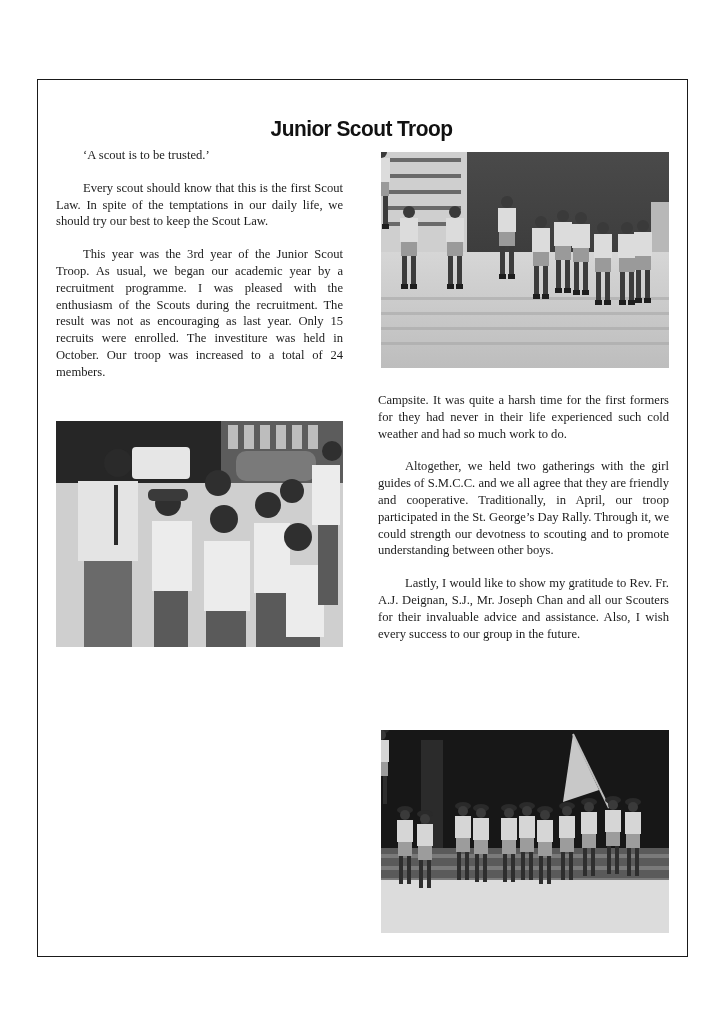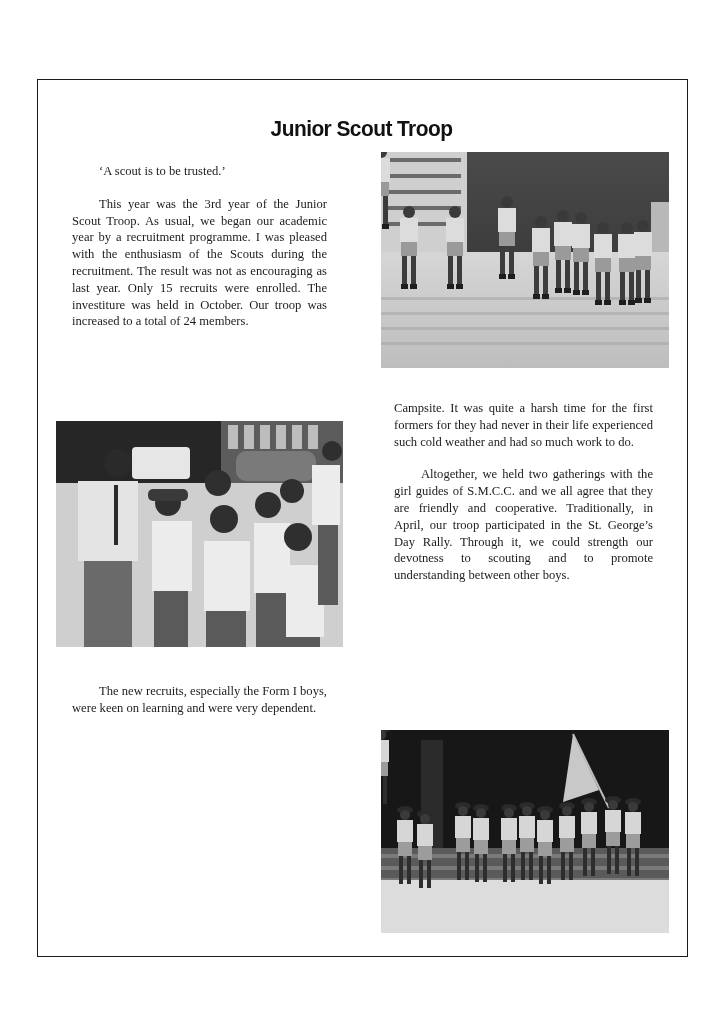--- a/index.html
+++ b/index.html
@@ -10,51 +10,52 @@
     .frame {
       position: absolute; left: 37px; top: 79px; width: 651px; height: 878px;
       border: 1.5px solid #1a1a1a; box-sizing: border-box;
     }
     .title {
       position: absolute; left: 0; width: 723px; top: 101px; text-align: center;
       font-family: "Liberation Sans", "DejaVu Sans", sans-serif; font-weight: bold;
       font-size: 22.5px; letter-spacing: -0.6px; transform: scaleX(0.93); color: #111;
     }
     .col { position: absolute; font-size: 12.6px; line-height: 16.8px; text-align: justify; }
-    .col p { margin: 16px; text-indent: 27px; }
+    .col p { margin: 0; text-indent: 27px; }
     .col p.gap { margin-top: 16px; }
     .left-col-a { left: 56px; top: 147px; width: 287px; }
     .left-col-b { left: 56px; top: 667px; width: 287px; }
-    .right-col-a { left: 378px; top: 384px; width: 291px; font-family: Liberation Serif, serif; }
+    .right-col-a { left: 378px; top: 392px; width: 291px; font-family: Liberation Serif, serif; }
     .col p.noindent { text-indent: 0; }
     .photo { position: absolute; overflow: hidden; }
     .photo svg { display: block; width: 100%; height: 100%; }
     .photo-1 { left: 381px; top: 152px; width: 288px; height: 216px; }
     .photo-2 { left: 56px; top: 421px; width: 287px; height: 226px; }
     .photo-3 { left: 381px; top: 730px; width: 288px; height: 203px; }
   </style>
 </head>
 <body>
 
 <div class="frame"></div>
 
 <h1 class="title">Junior Scout Troop</h1>
 
 <div class="col left-col-a">
   <p>‘A scout is to be trusted.’</p>
+  <p class="gap">Every scout should know that this is the first Scout Law. In spite of the temptations in our daily life, we should try our best to keep the Scout Law.</p>
   <p class="gap">This year was the 3rd year of the Junior Scout Troop. As usual, we began our academic year by a recruitment programme. I was pleased with the enthusiasm of the Scouts during the recruitment. The result was not as encouraging as last year. Only 15 recruits were enrolled. The investiture was held in October. Our troop was increased to a total of 24 members.</p>
 </div>
 
 <div class="col left-col-b">
-  <p>The new recruits, especially the Form I boys, were keen on learning and were very dependent.</p>
 </div>
 
 <div class="col right-col-a">
   <p class="noindent">Campsite. It was quite a harsh time for the first formers for they had never in their life experienced such cold weather and had so much work to do.</p>
   <p class="gap">Altogether, we held two gatherings with the girl guides of S.M.C.C. and we all agree that they are friendly and cooperative. Traditionally, in April, our troop participated in the St. George’s Day Rally. Through it, we could strength our devotness to scouting and to promote understanding between other boys.</p>
+  <p class="gap">Lastly, I would like to show my gratitude to Rev. Fr. A.J. Deignan, S.J., Mr. Joseph Chan and all our Scouters for their invaluable advice and assistance. Also, I wish every success to our group in the future.</p>
 </div>
 
 <div class="photo photo-1">
   <svg viewBox="0 0 288 216" preserveAspectRatio="none">
     <defs>
       <linearGradient id="g1sky" x1="0" y1="0" x2="0" y2="1">
         <stop offset="0" stop-color="#4a4a4a"></stop>
           <stop offset="1" stop-color="#2e2e2e"></stop>
       </linearGradient>
       <linearGradient id="g1ground" x1="0" y1="0" x2="0" y2="1">

